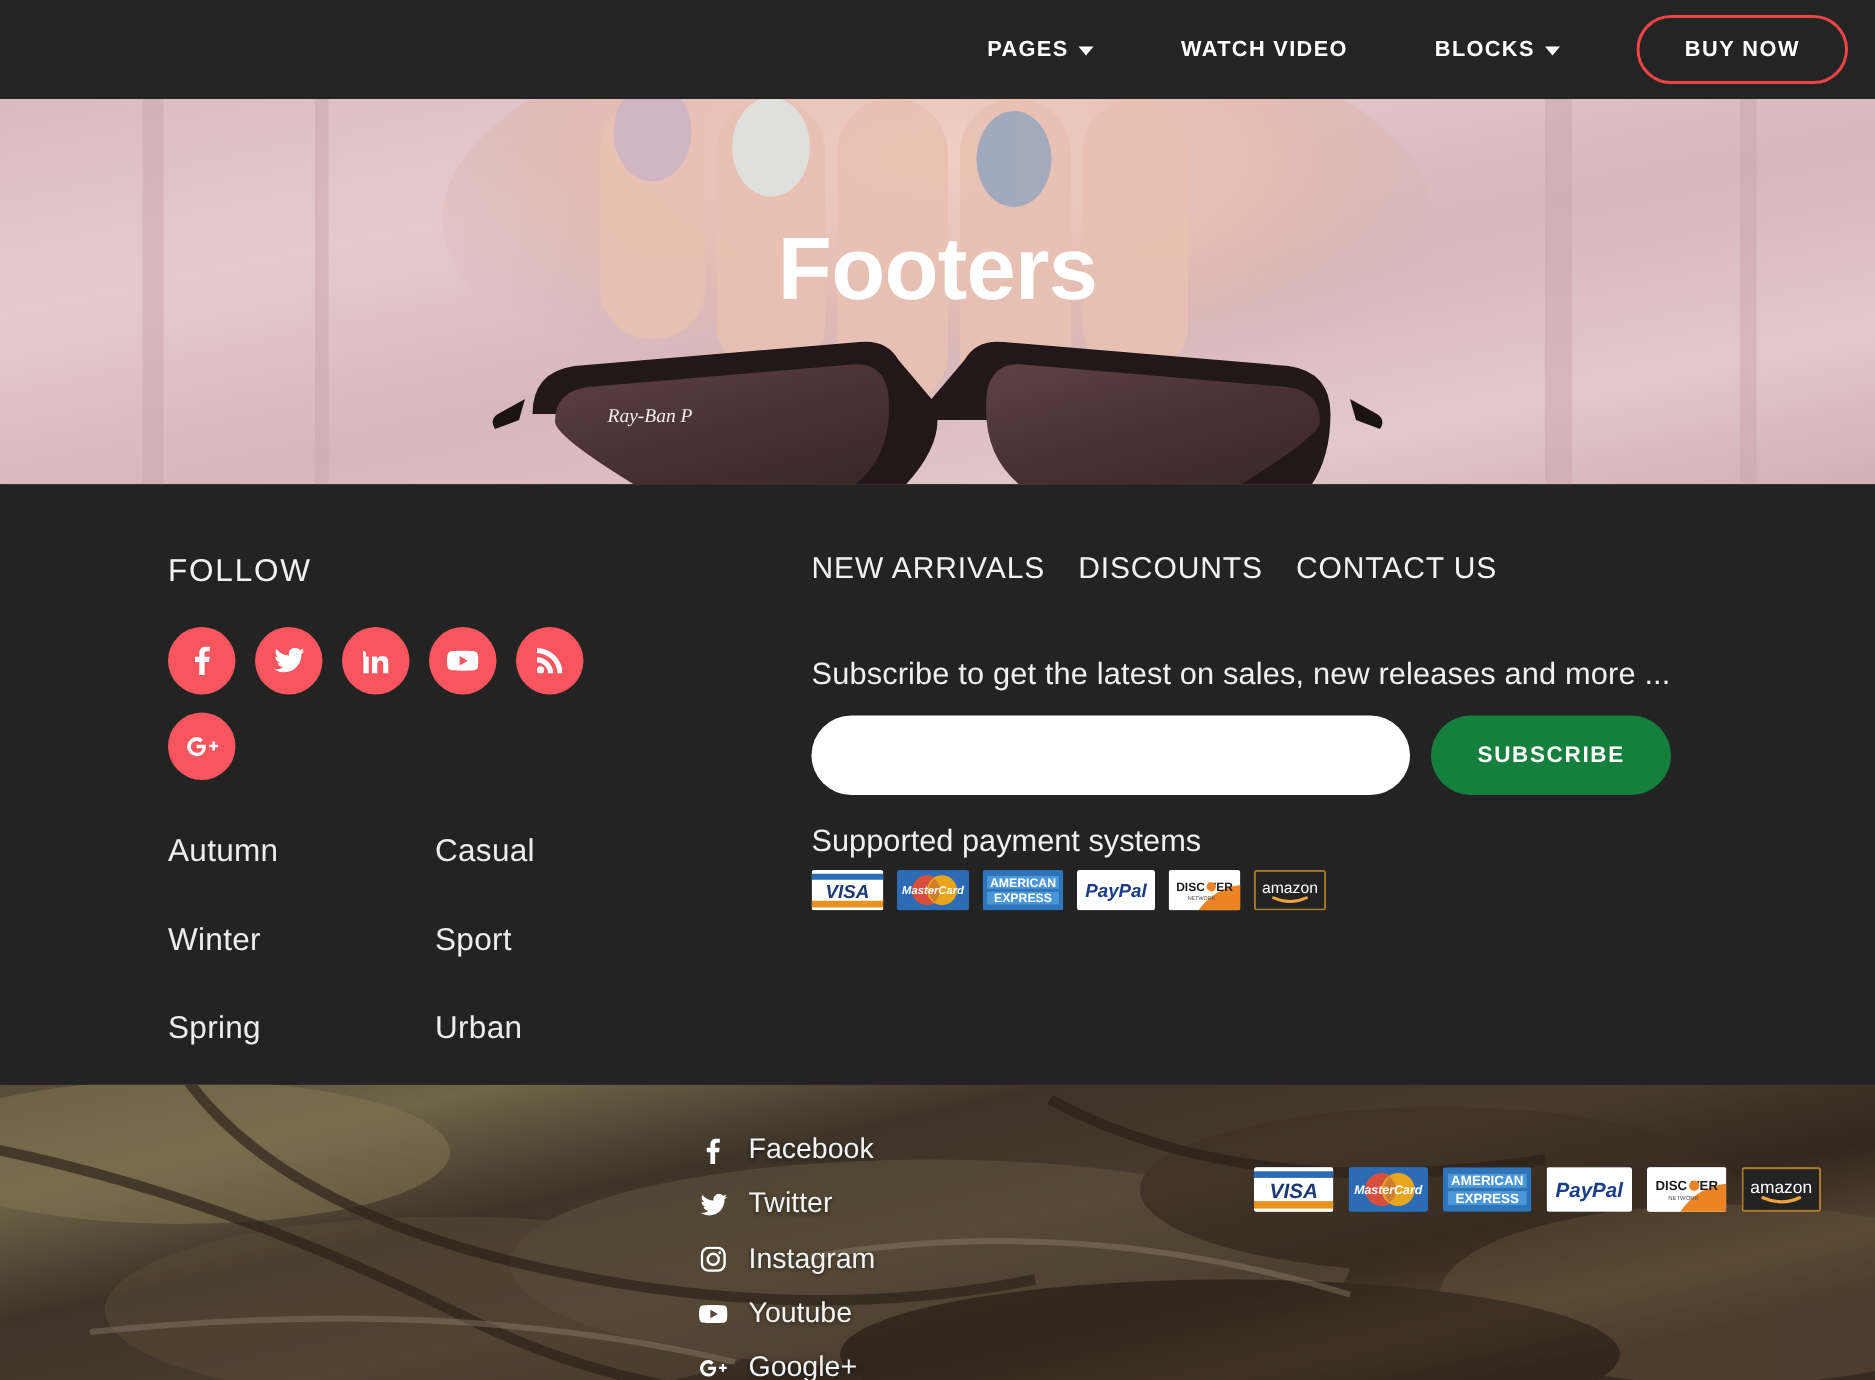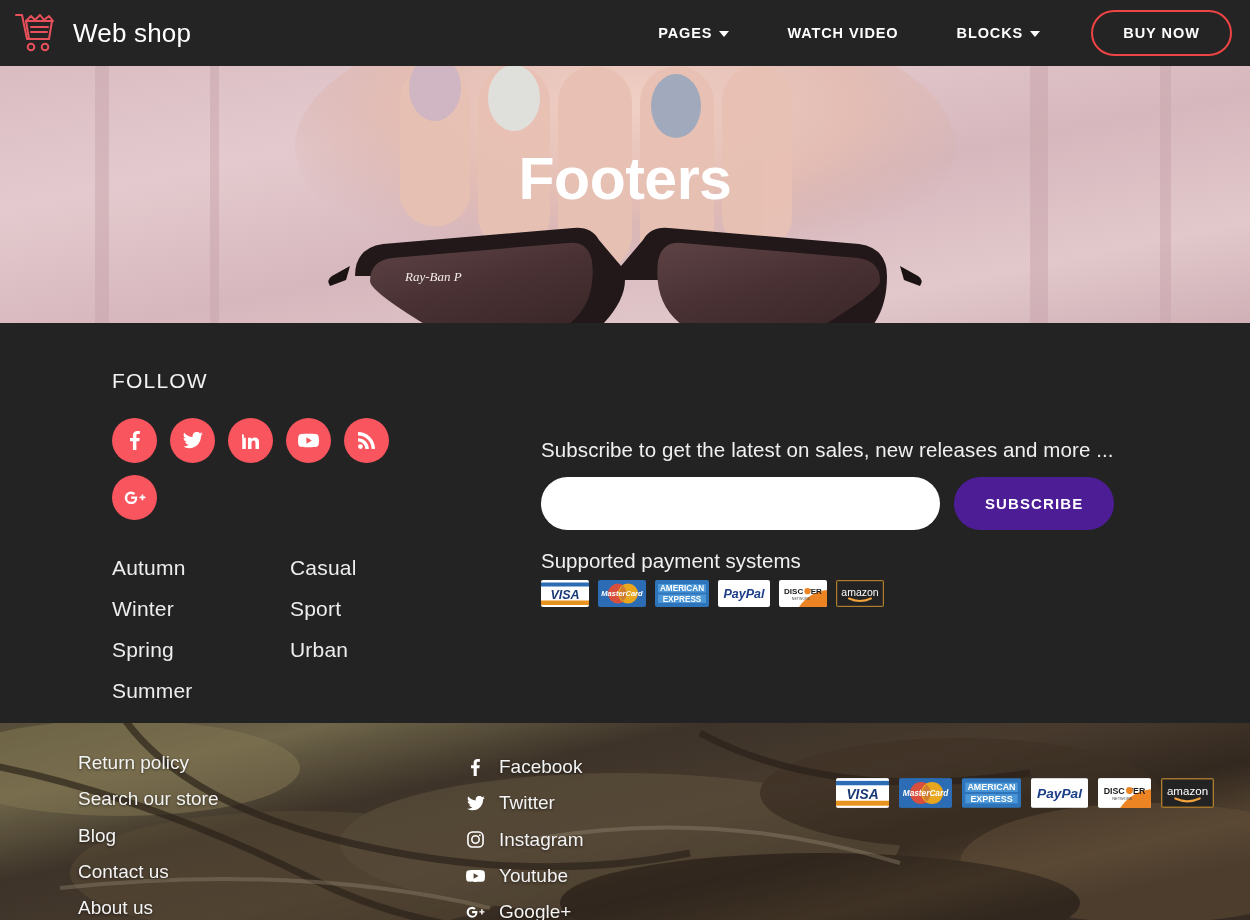--- a/index.html
+++ b/index.html
@@ -67,21 +67,21 @@
   }
   .soc {
     width: 45px; height: 45px; border-radius: 50%; background: #f8555f;
     display: flex; align-items: center; justify-content: center; cursor: pointer;
   }
   .soc svg { display: block; }
 
   .link-cols {
     position: absolute; left: 112px; top: 552px; display: flex; gap: 28px;
   }
-  .link-col { width: 150px; display: flex; flex-direction: column; gap: 10px; }
+  .link-col { width: 150px; display: flex; flex-direction: column; gap: 28px; }
   .flink {
     color: #ededed; font-size: 21px; font-weight: 400; cursor: pointer;
     line-height: 1.48; letter-spacing: .2px;
   }
 
   .foot-tabs {
     position: absolute; left: 541px; top: 368px; display: flex; gap: 22px;
   }
   .ftab {
     color: #f2f2f2; font-size: 20px; letter-spacing: .6px; cursor: pointer;
@@ -93,21 +93,21 @@
   .sub-row {
     position: absolute; left: 541px; top: 477px; display: flex; align-items: center; gap: 14px;
   }
   .sub-input {
     width: 399px; height: 53px; border-radius: 27px; border: none;
     background: #ffffff; outline: none; padding: 0 24px;
     font-family: inherit; font-size: 16px; color: #333;
   }
   .sub-btn {
     height: 53px; padding: 0 31px; border: none; border-radius: 27px;
-    background: #4c1d95; color: #ffffff; font-size: 15px; font-weight: 700;
+    background: #15803d; color: #ffffff; font-size: 15px; font-weight: 700;
     letter-spacing: 1.1px; cursor: pointer; font-family: inherit;
   }
   .pay-title {
     position: absolute; left: 541px; top: 549px;
     color: #f0f0f0; font-size: 20.5px;
   }
   .pay-row {
     position: absolute; left: 541px; top: 580px; display: flex; gap: 9px; align-items: center;
   }
 
@@ -149,35 +149,20 @@
     z-index: 4;
   }
   .bottom-pay .pay { height: 30px; }
 </style>
 </head>
 <body>
 
 <div class="page">
 
   <div class="topnav">
-    <div class="brand">
-      <span>
-        <svg class="cart-icon" viewBox="0 0 46 44">
-          <g fill="none" stroke="#e8505b" stroke-width="2" stroke-linecap="round" stroke-linejoin="round">
-            <path d="M2 4 h6 l5 24 h21"></path>
-            <path d="M12 10 l5 -5 l4 4 l5 -5 l4 5 l5 -4 l4 5"></path>
-            <path d="M12 10 h26 l-3 18 h-20 z"></path>
-            <path d="M17 16 h17 M17 21 h16"></path>
-            <circle cx="17" cy="36" r="3.3"></circle>
-            <circle cx="31" cy="36" r="3.3"></circle>
-          </g>
-        </svg>
-      </span>
-      <span class="brand-name">Web shop</span>
-    </div>
 
     <div class="nav-right">
       <div class="nav-item">
         <span>PAGES</span>
         <span class="caret"></span>
       </div>
       <div class="nav-item">
         <span>WATCH VIDEO</span>
       </div>
       <div class="nav-item">
@@ -301,20 +286,25 @@
       <span class="flink">Spring</span>
       <span class="flink">Summer</span>
     </div>
     <div class="link-col">
       <span class="flink">Casual</span>
       <span class="flink">Sport</span>
       <span class="flink">Urban</span>
     </div>
   </div>
 
+  <div class="foot-tabs">
+    <span class="ftab">NEW ARRIVALS</span>
+    <span class="ftab">DISCOUNTS</span>
+    <span class="ftab">CONTACT US</span>
+  </div>
 
   <div class="subscribe-text">Subscribe to get the latest on sales, new releases and more ...</div>
 
   <div class="sub-row">
     <input class="sub-input" type="text" placeholder="" style="">
     <button class="sub-btn">SUBSCRIBE</button>
   </div>
 
   <div class="pay-title">Supported payment systems</div>
 
@@ -398,27 +388,20 @@
         <path d="M700 10 q130 70 330 40"></path>
       </g>
       <g stroke="#cdbfa3" stroke-width="4" fill="none" opacity=".35">
         <path d="M540 115 q180 -30 360 25"></path>
         <path d="M60 165 q240 -25 430 20"></path>
       </g>
       <rect width="1250" height="197" fill="#1d1710" opacity=".28"></rect>
     </svg>
 
     <div class="bottom-inner">
-      <div class="bl-links">
-        <span class="bl-link">Return policy</span>
-        <span class="bl-link">Search our store</span>
-        <span class="bl-link">Blog</span>
-        <span class="bl-link">Contact us</span>
-        <span class="bl-link">About us</span>
-      </div>
 
       <div class="bs-list">
         <div class="bs-item">
           <span class="bs-icon">
             <svg width="9" height="17" viewBox="0 0 10 19" fill="#fff">
                 <path d="M6.4 19V10.3h2.9l.43-3.4H6.4V4.75c0-.98.27-1.65 1.68-1.65h1.8V.07C9.57.05 8.5 0 7.26 0 4.67 0 2.9 1.58 2.9 4.48v2.42H0v3.4h2.9V19z"></path>
               </svg>
           </span>
           <span>Facebook</span>
         </div>

